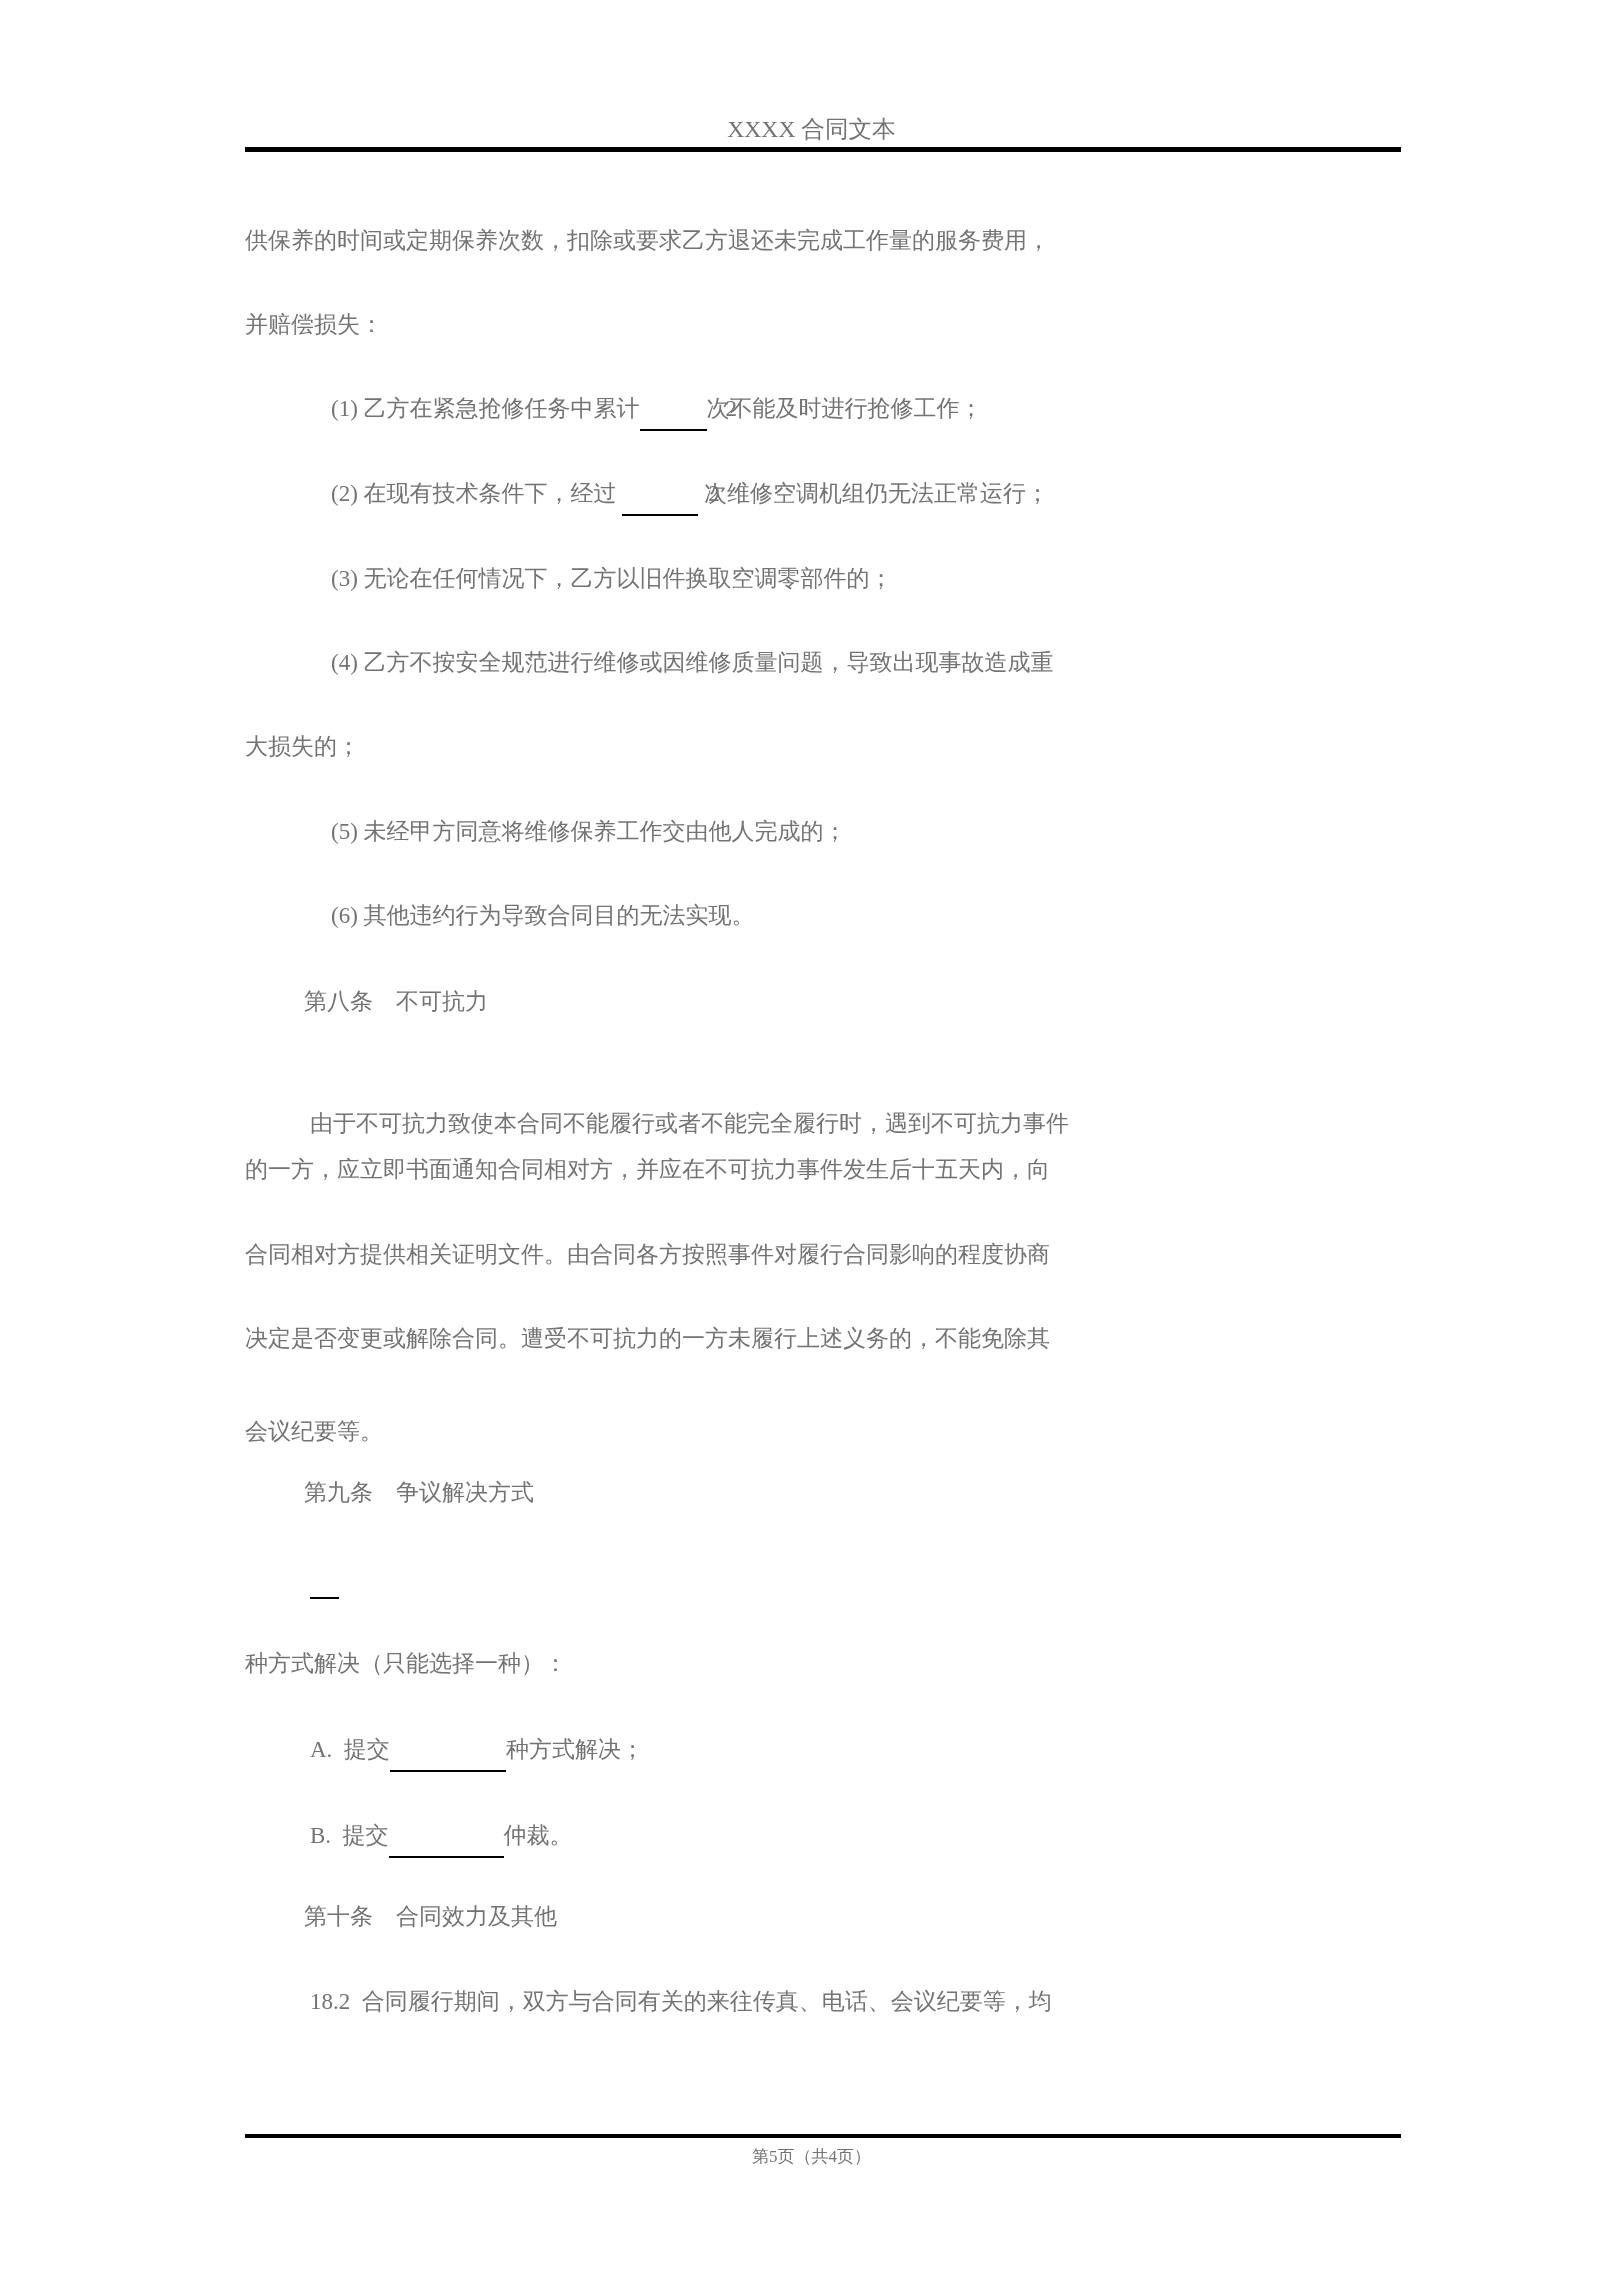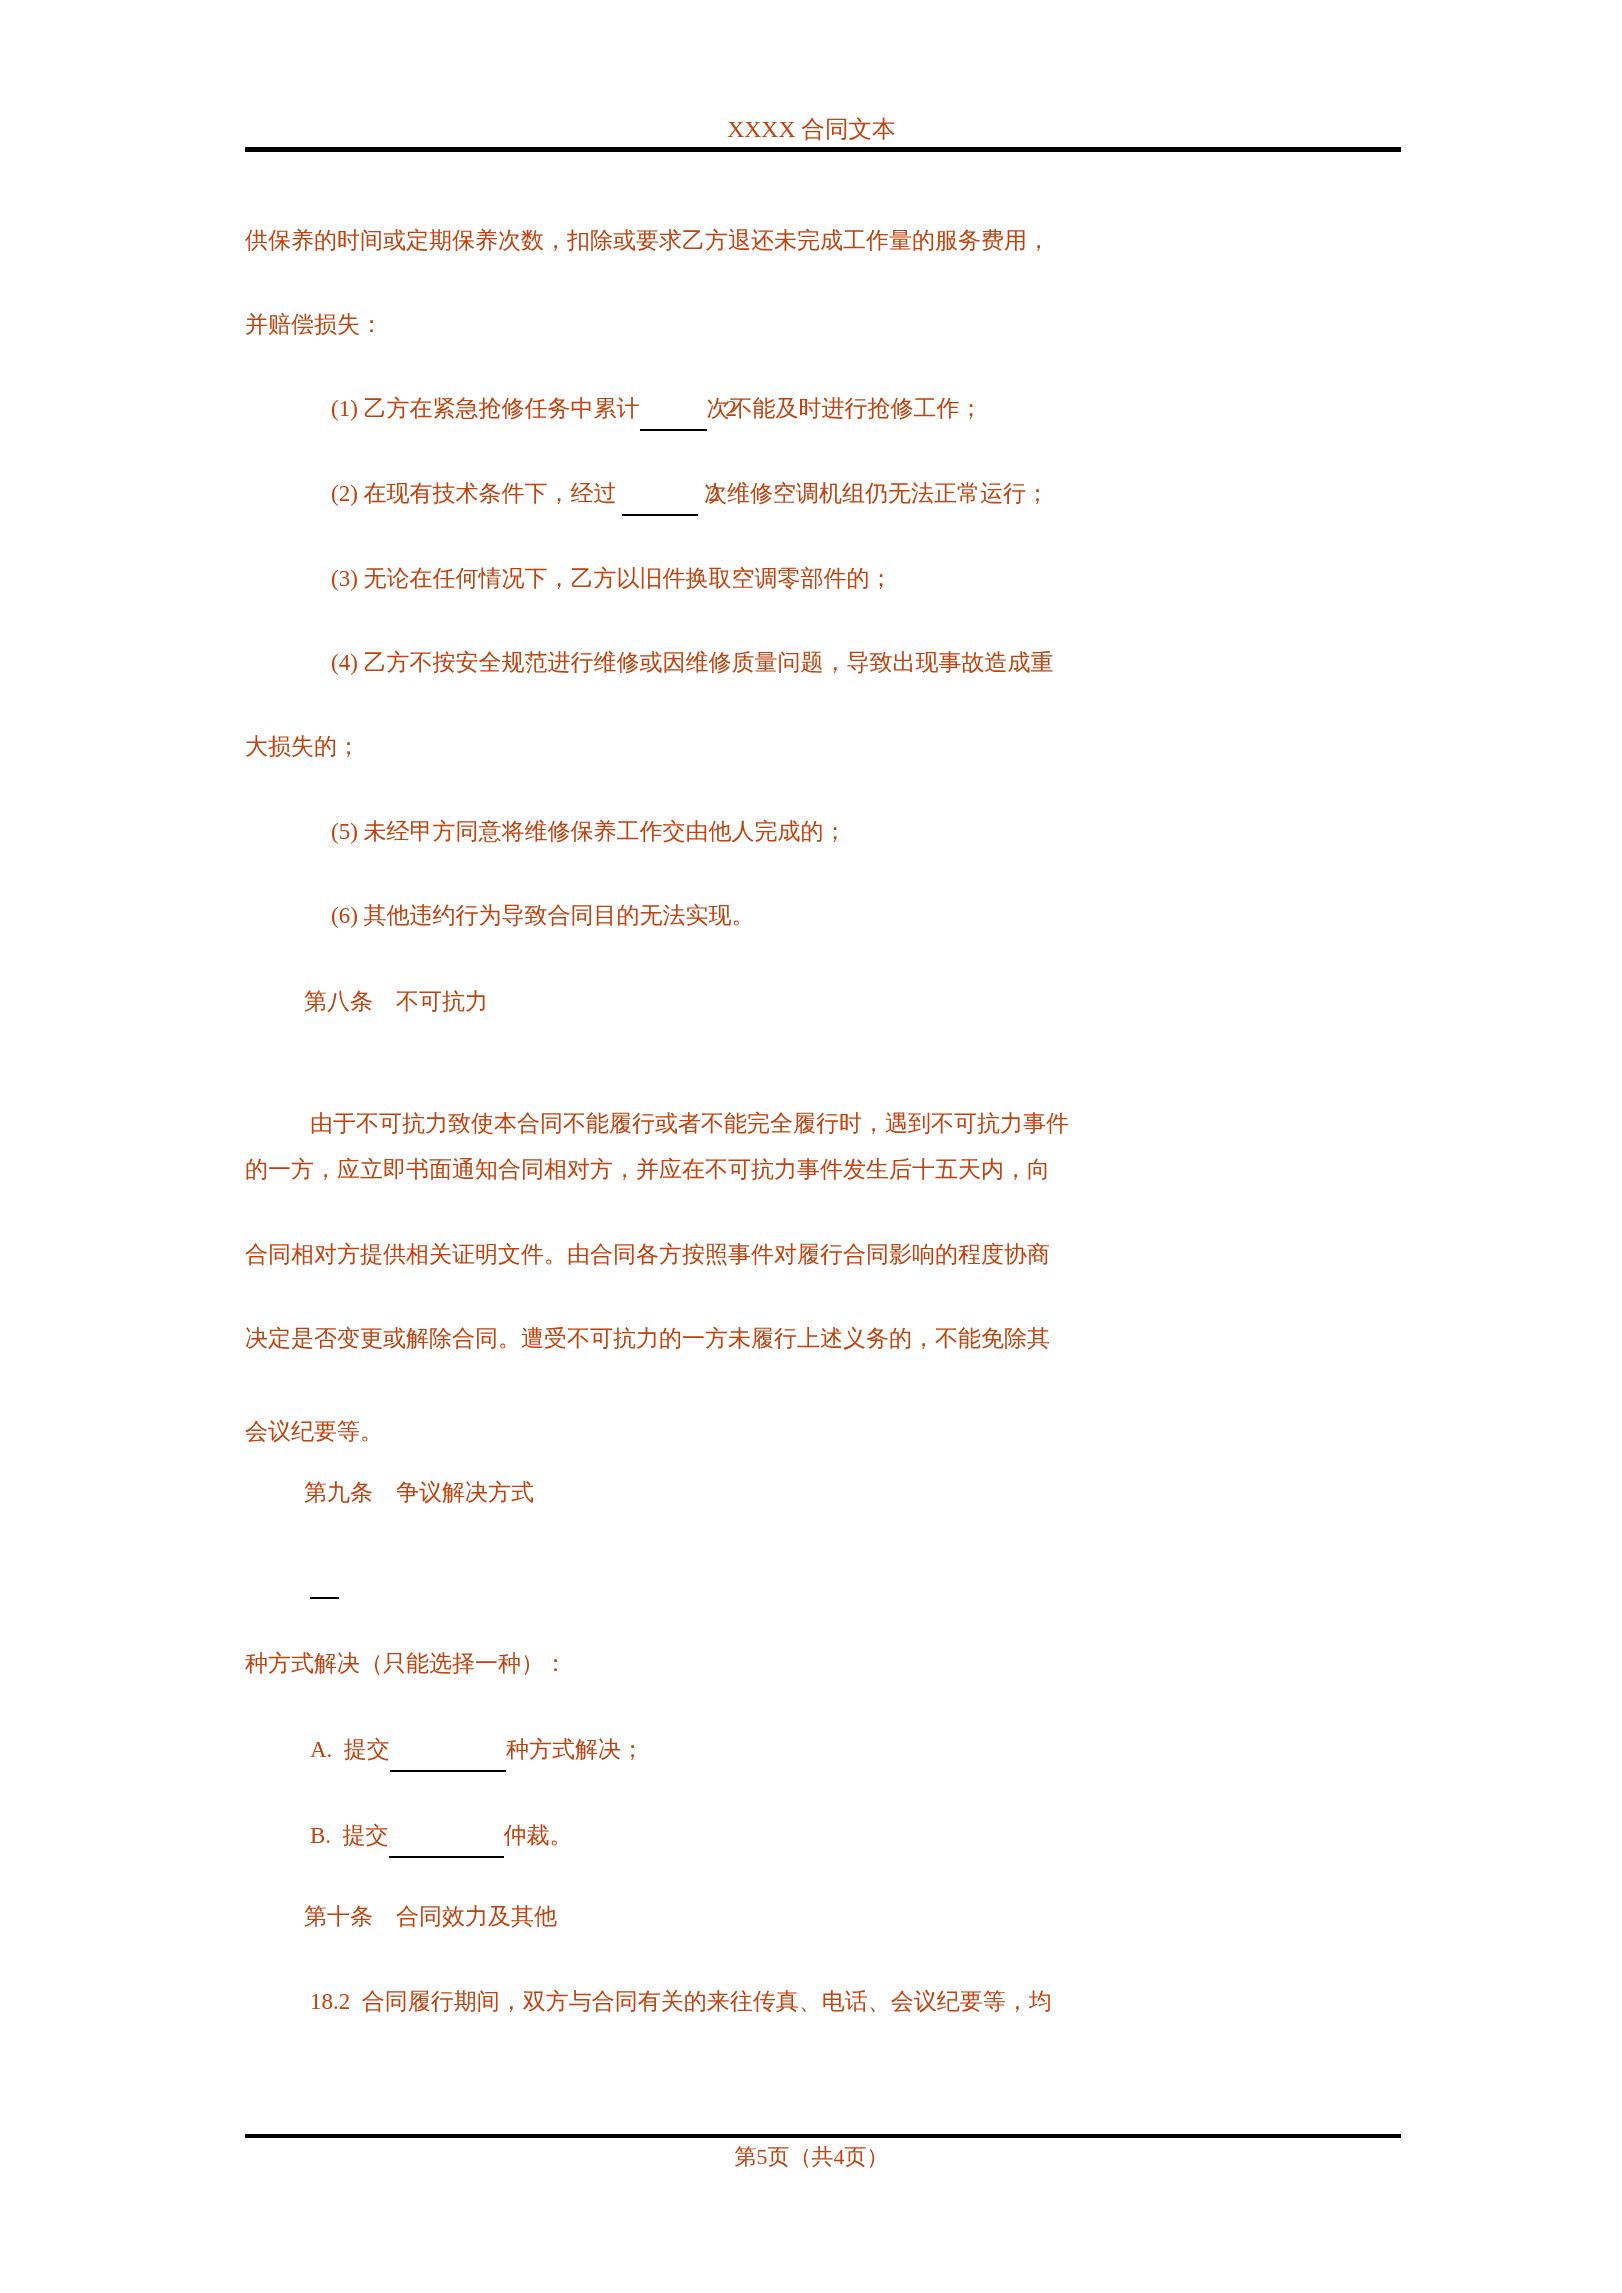--- a/index.html
+++ b/index.html
@@ -2,21 +2,21 @@
 <html style="font-size:14.5px"><head>
 <meta charset="utf-8">
 <style>
   html, body { margin: 0; padding: 0; background: #e8e8e8; }
   .page {
     position: relative;
     width: 1623px;
     height: 2294px;
     margin: 0 auto;
     background: #ffffff;
-    color: #c2410c;
+    color: #737373;
     font-family: "Liberation Serif", "DejaVu Serif", serif;
     overflow: hidden;
   }
   .header-title {
     position: absolute;
     top: 115px;
     left: 0;
     width: 100%;
     text-align: center;
     font-size: 23.6px;
@@ -38,21 +38,21 @@
     width: 1156px;
     height: 3.6px;
     background: #000000;
   }
   .footer-label {
     position: absolute;
     top: 2143px;
     left: 0;
     width: 100%;
     text-align: center;
-    font-size: 22px;
+    font-size: 17px;
     line-height: 27px;
     white-space: pre;
   }
   .doc-line {
     position: absolute;
     left: 245px;
     width: 1156px;
     font-size: 23px;
     line-height: 40px;
     white-space: pre;

